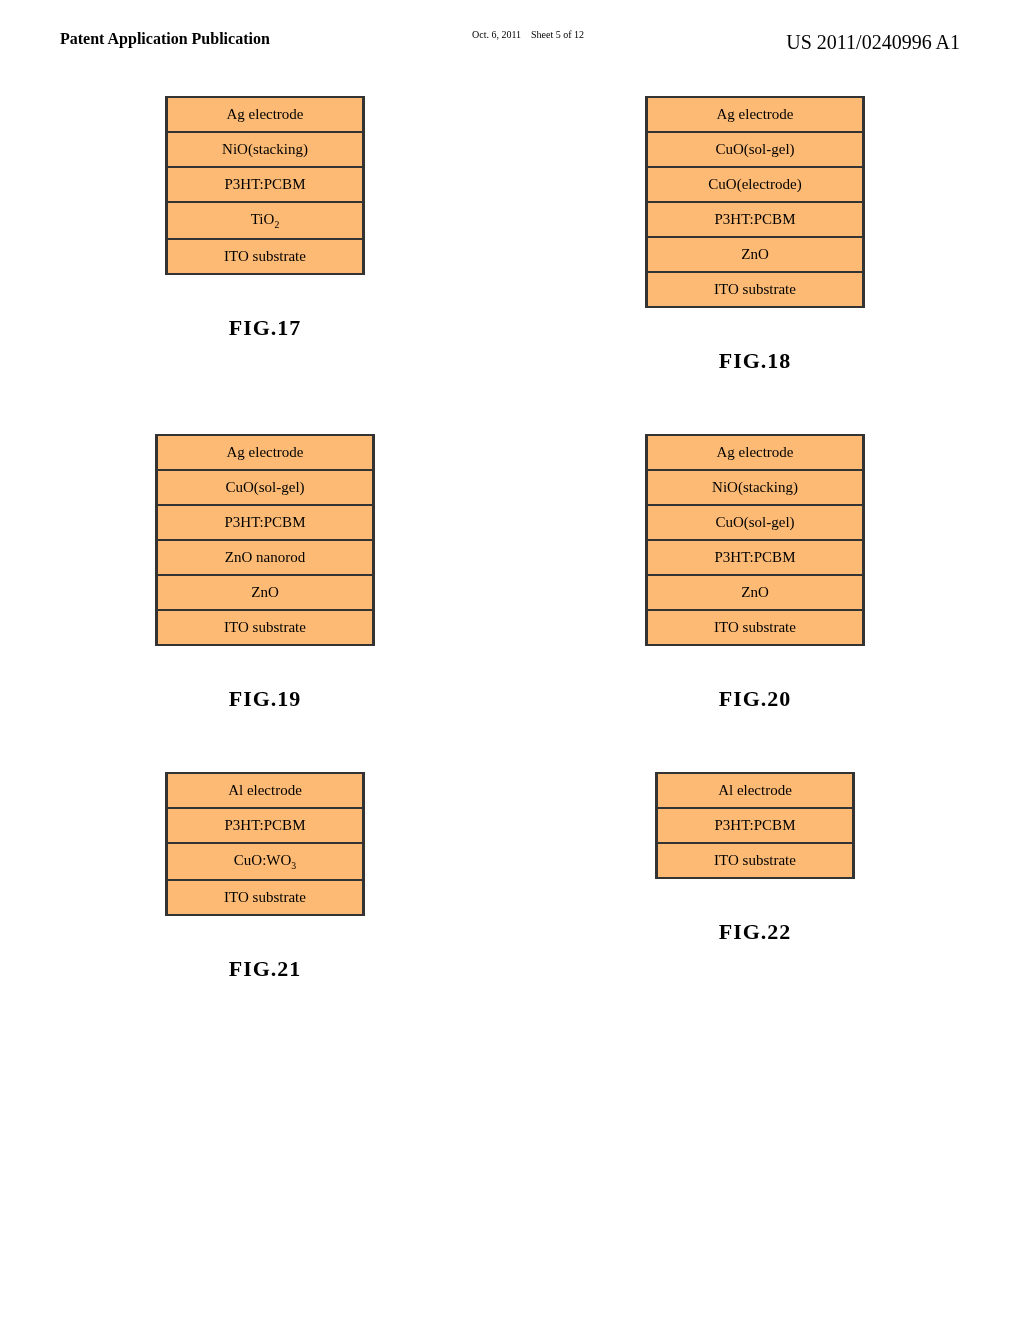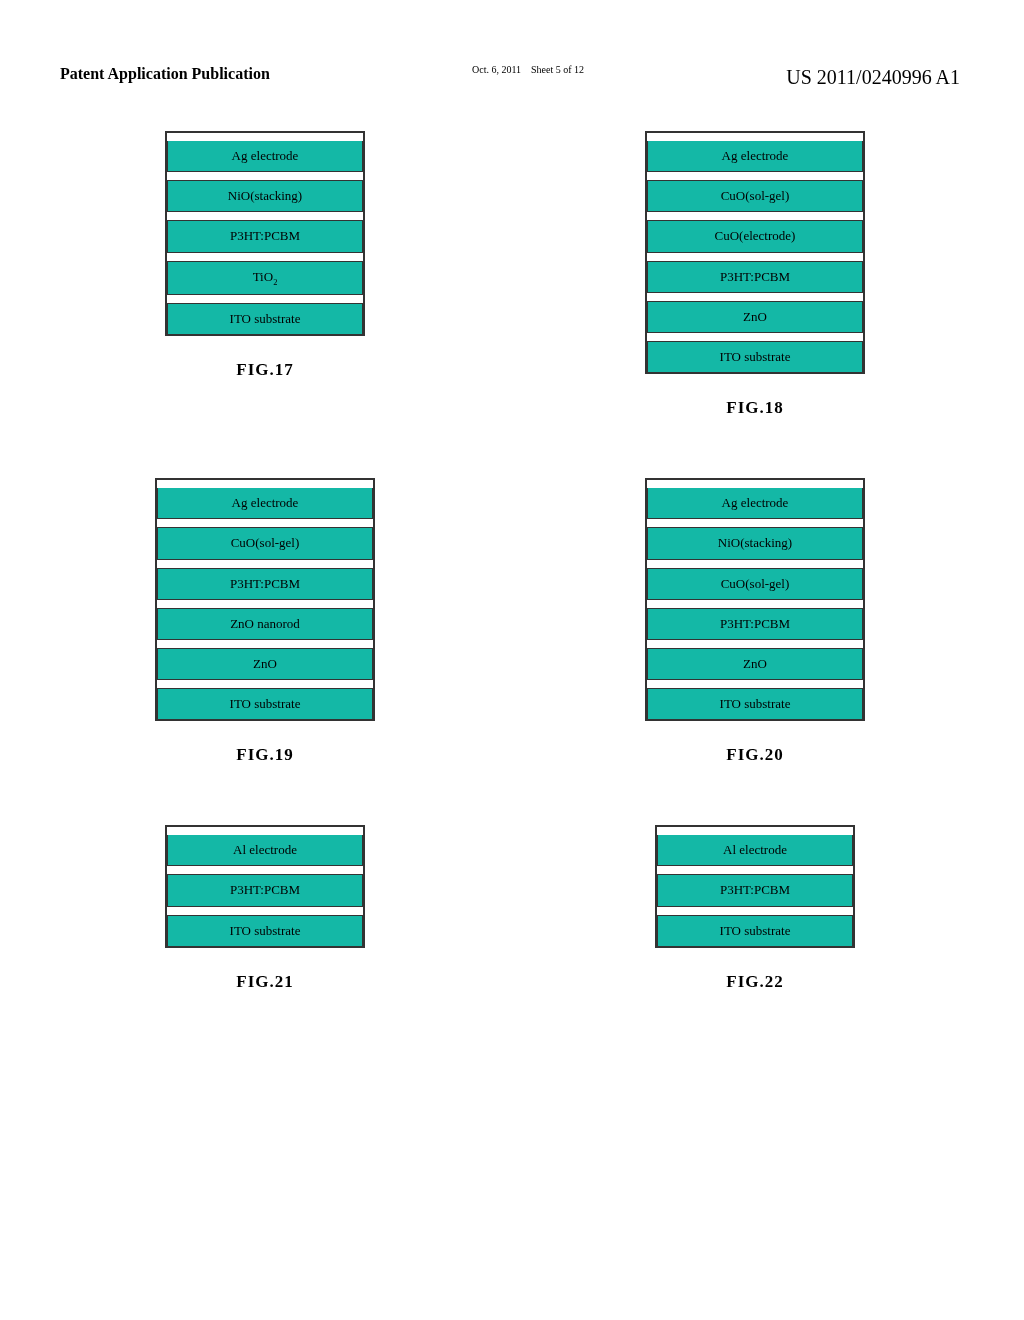--- a/index.html
+++ b/index.html
@@ -14,21 +14,21 @@
       width: 1024px;
       min-height: 1320px;
       position: relative;
       overflow-x: hidden;
     }
 
     .page {
       width: 1020px;
       min-height: 1320px;
       background: #fff;
-      padding: 63px 60px;
+      padding: 28px 60px;
       position: relative;
     }
 
     
     .header {
       display: flex;
       justify-content: space-between;
       align-items: flex-start;
       margin-bottom: 40px;
       border-bottom: none;
@@ -72,45 +72,44 @@
       border: 2px solid #333;
       width: 200px;
       border-collapse: collapse;
       margin-bottom: 16px;
     }
 
     .layer {
       border: 1px solid #333;
       padding: 6px 12px;
       text-align: center;
-      font-size: 13px;
+      font-size: 15px;
       font-family: 'Times New Roman', Times, serif;
-      background: #14b8a6;
-      line-height: 1.4;
-      margin-top: 8px;
+      background: #fdba74;
+      line-height: 1.4;
     }
 
     .layer:first-child {
       border-top: none;
     }
 
     .layer:last-child {
       border-bottom: none;
     }
 
     
     .layer-stack.wide {
       width: 220px;
     }
 
     .figure-label {
-      font-size: 17px;
+      font-size: 22px;
       font-family: 'Times New Roman', Times, serif;
       font-weight: bold;
-      margin-top: 8px;
+      margin-top: 24px;
       letter-spacing: 1px;
       text-align: center;
     }
 
     sub {
       font-size: 0.65em;
       vertical-align: sub;
     }
   </style>
 </head>
@@ -173,20 +172,21 @@
         <div class="layer">ZnO</div>
         <div class="layer">ITO substrate</div>
       </div>
       <div class="figure-label">FIG.20</div>
     </div>
 
     <div class="figure-block">
       <div class="layer-stack">
         <div class="layer">Al electrode</div>
         <div class="layer">P3HT:PCBM</div>
+        <div class="layer">CuO:WO<sub>3</sub></div>
         <div class="layer">ITO substrate</div>
       </div>
       <div class="figure-label">FIG.21</div>
     </div>
 
     <div class="figure-block">
       <div class="layer-stack">
         <div class="layer">Al electrode</div>
         <div class="layer">P3HT:PCBM</div>
         <div class="layer">ITO substrate</div>

